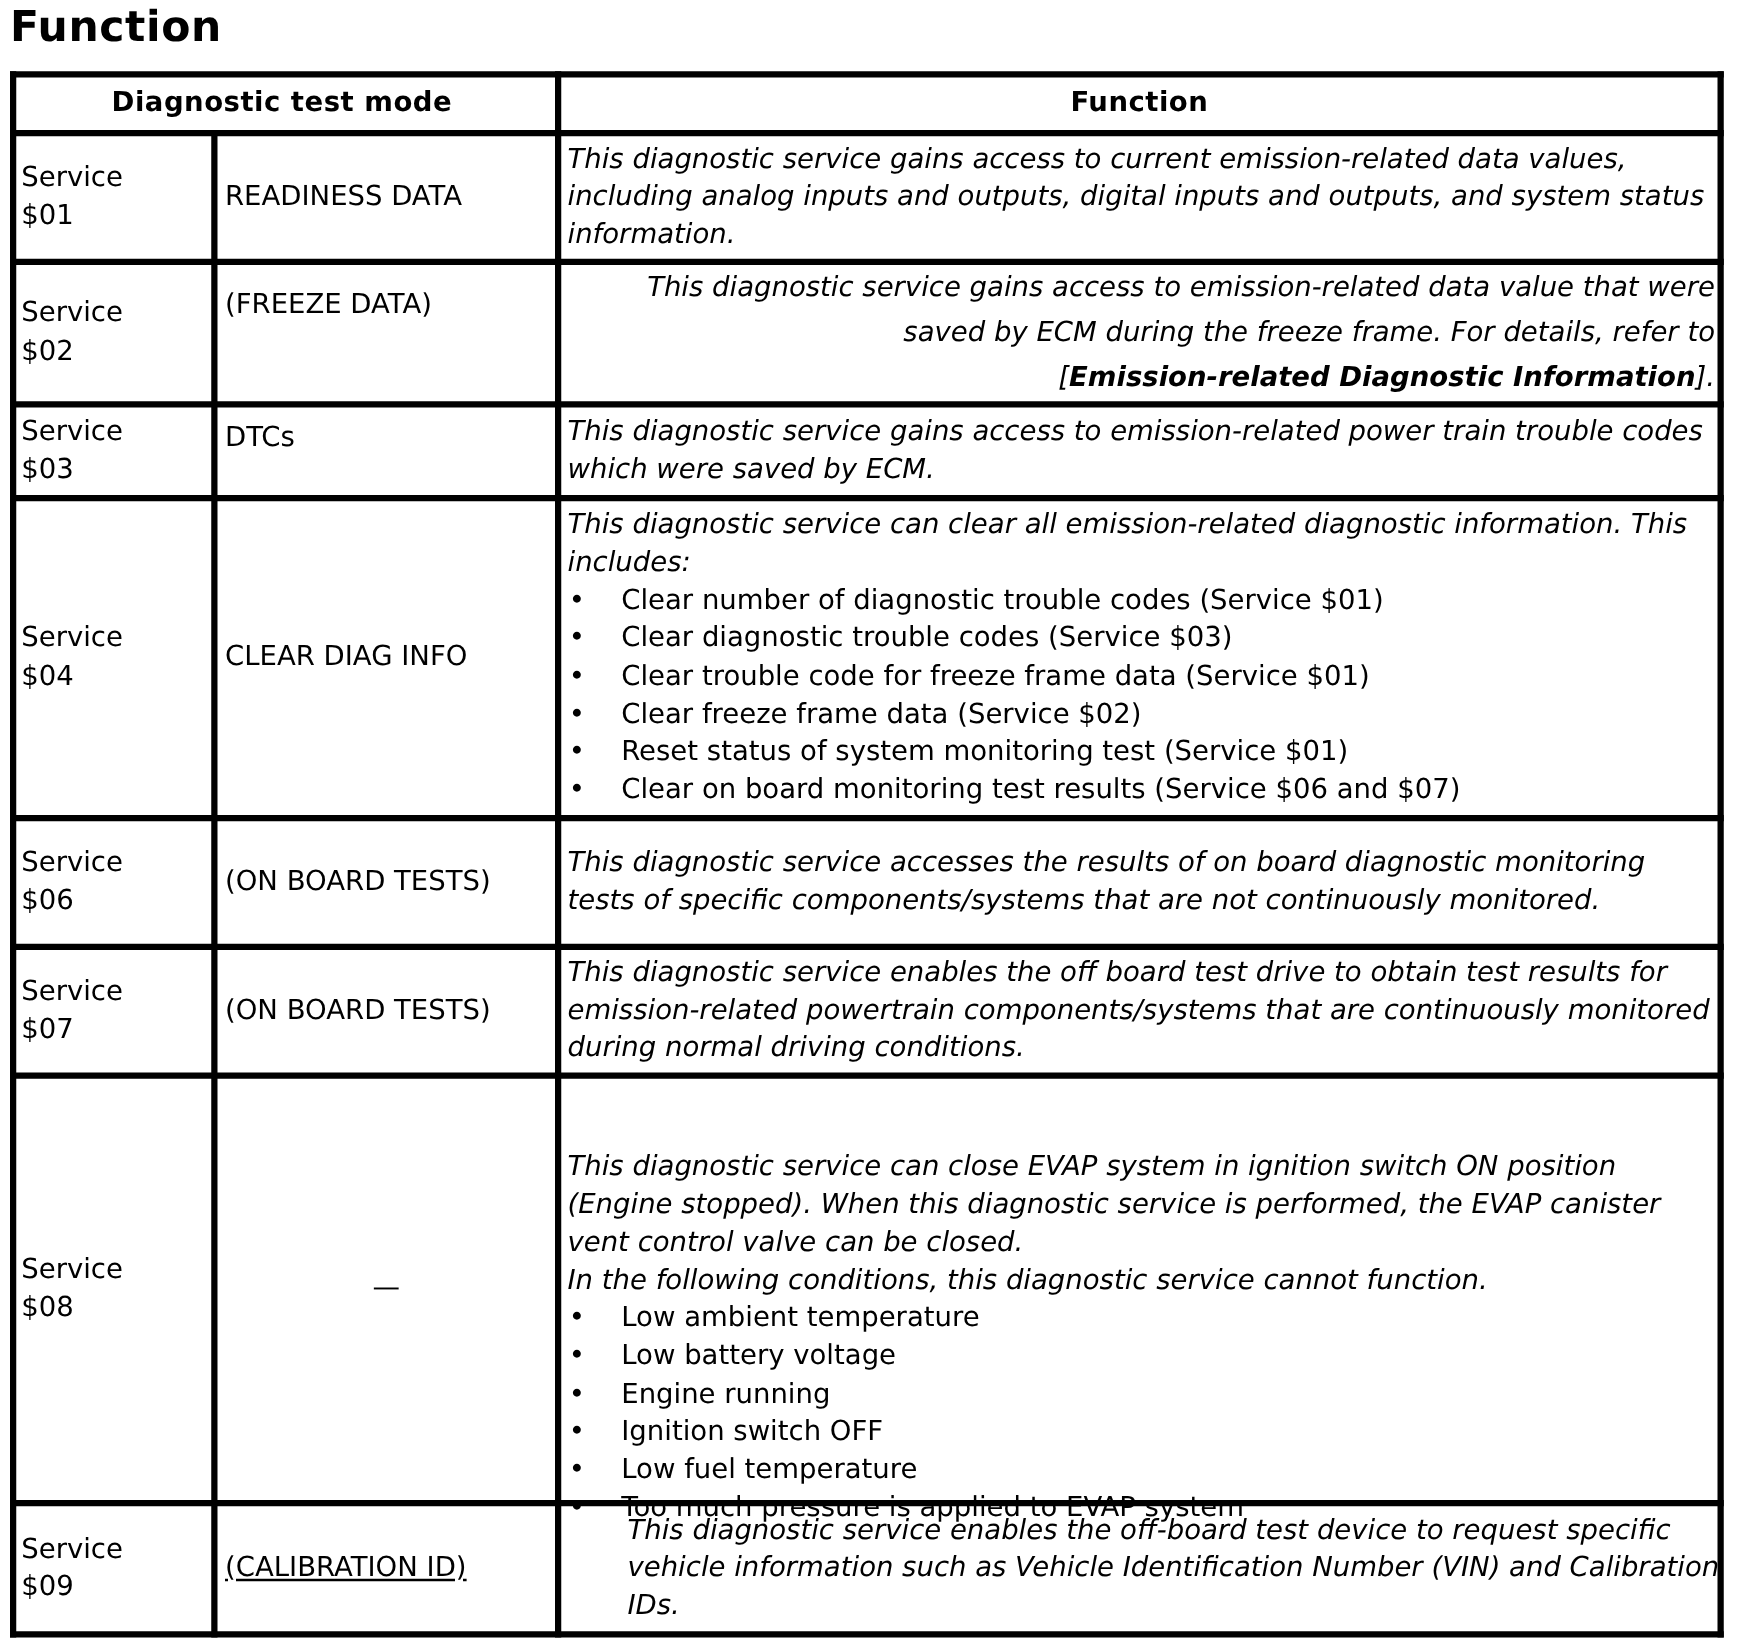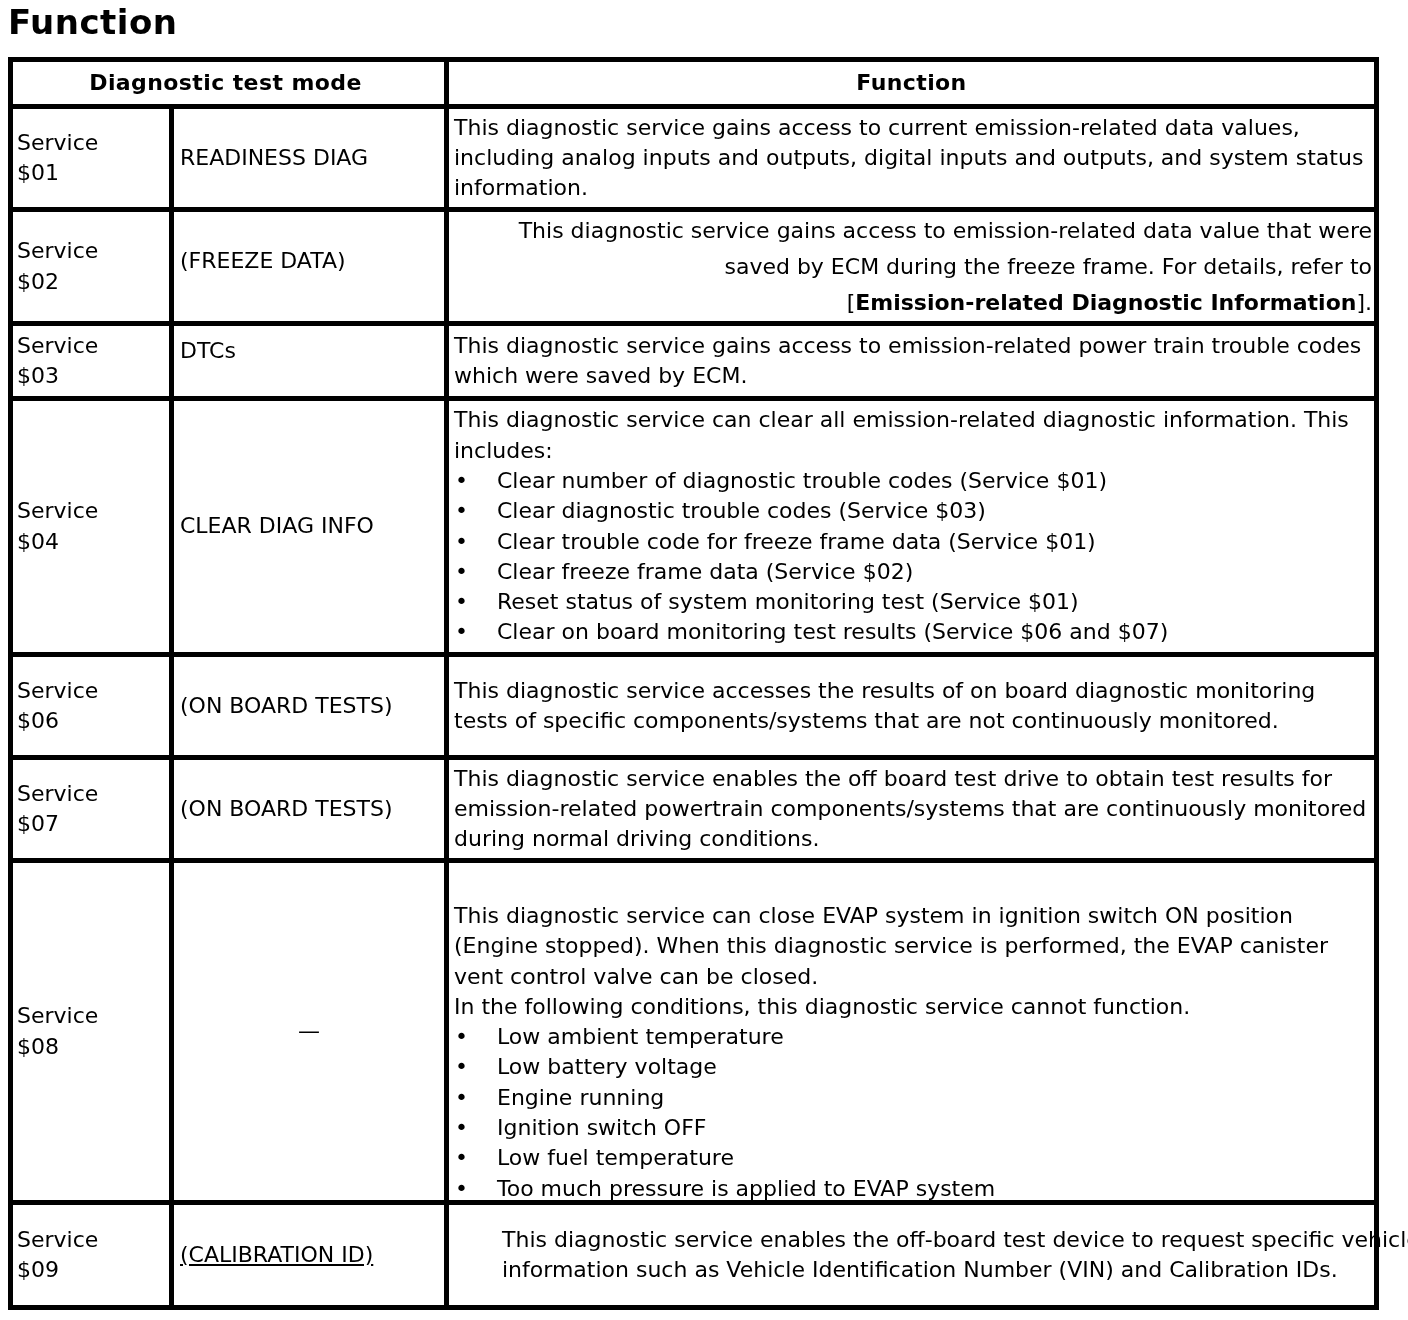--- a/index.html
+++ b/index.html
@@ -7,21 +7,21 @@
       font-family: "DejaVu Sans", sans-serif; color: #000; }
     .title { position: absolute; left: 8px; top: 2px; font-size: 34px; font-weight: bold;
       letter-spacing: 0.5px; }
     .tbl { position: absolute; left: 8px; top: 57px; width: 1371px; height: 1253px; }
     .hl { position: absolute; background: #000; height: 5px; }
     .vl { position: absolute; background: #000; width: 5px; }
     .cell { position: absolute; box-sizing: border-box; display: flex; align-items: center;
       font-size: 22px; line-height: 30.3px; }
     .hdr { justify-content: center; font-weight: bold; letter-spacing: 0.4px; }
     .fn-text { width: 100%; }
-    .fn-text p { margin: 0; }
+    .fn-text p { margin: 0; font-style: italic; }
     .fn-text ul { margin: 0; padding: 0; list-style: none; }
     .fn-text li { position: relative; padding-left: 43px; }
     .fn-text li::before { content: "\2022"; position: absolute; left: 1px; top: 0; }
     .loose { line-height: 36px; text-align: right; }
     .dash { justify-content: center; }
     b { font-weight: bold; }
   </style>
 </head>
 <body>
 
@@ -48,34 +48,34 @@
   <div class="cell hdr" style="left:5px;top:5px;width:425px;height:42px;">Diagnostic test mode</div>
   <div class="cell hdr" style="left:441px;top:5px;width:925px;height:42px;">Function</div>
 
   <div class="cell" style="left:0;top:52px;width:0;height:0;"></div>
   <div class="cell" style="left:9px;top:52px;width:150px;height:98px;">
     <div>
         <div>Service</div>
         <div>$01</div>
       </div>
   </div>
-  <div class="cell" style="left:172px;top:52px;width:262px;height:98px;">READINESS DIAG</div>
+  <div class="cell" style="left:172px;top:52px;width:262px;height:98px;">READINESS DATA</div>
   <div class="cell" style="left:446px;top:52px;width:918px;height:98px;">
     <div class="fn-text">
         <p>This diagnostic service gains access to current emission-related data values, including analog inputs and outputs, digital inputs and outputs, and system status information.</p>
       </div>
   </div>
 
   <div class="cell" style="left:9px;top:155px;width:150px;height:109px;">
     <div>
         <div>Service</div>
         <div>$02</div>
       </div>
   </div>
-  <div class="cell" style="left:172px;top:155px;width:262px;height:99px;">(FREEZE DATA)</div>
+  <div class="cell" style="left:172px;top:138px;width:262px;height:99px;">(FREEZE DATA)</div>
   <div class="cell" style="left:446px;top:155px;width:918px;height:109px;">
     <div class="fn-text loose">
       <p><span>This diagnostic service gains access to emission-related data value that were saved by ECM during the freeze frame. For details, refer to</span><br><span>[</span><b>Emission-related Diagnostic Information</b><span>].</span></p>
     </div>
   </div>
 
   <div class="cell" style="left:9px;top:269px;width:150px;height:70px;">
     <div>
         <div>Service</div>
         <div>$03</div>
@@ -135,21 +135,21 @@
       </div>
   </div>
 
   <div class="cell" style="left:9px;top:806px;width:150px;height:337px;">
     <div>
         <div>Service</div>
         <div>$08</div>
       </div>
   </div>
   <div class="cell dash" style="left:166px;top:806px;width:270px;height:337px;">—</div>
-  <div class="cell" style="left:446px;top:806px;width:918px;height:394px;align-items:flex-start;padding-top:38px;">
+  <div class="cell" style="left:446px;top:806px;width:918px;height:394px;align-items:flex-start;padding-top:56px;">
     <div class="fn-text">
       <p>This diagnostic service can close EVAP system in ignition switch ON position (Engine stopped). When this diagnostic service is performed, the EVAP canister vent control valve can be closed.</p>
       <p>In the following conditions, this diagnostic service cannot function.</p>
       <ul>
         <li>Low ambient temperature</li>
         <li>Low battery voltage</li>
         <li>Engine running</li>
         <li>Ignition switch OFF</li>
         <li>Low fuel temperature</li>
         <li>Too much pressure is applied to EVAP system</li>

